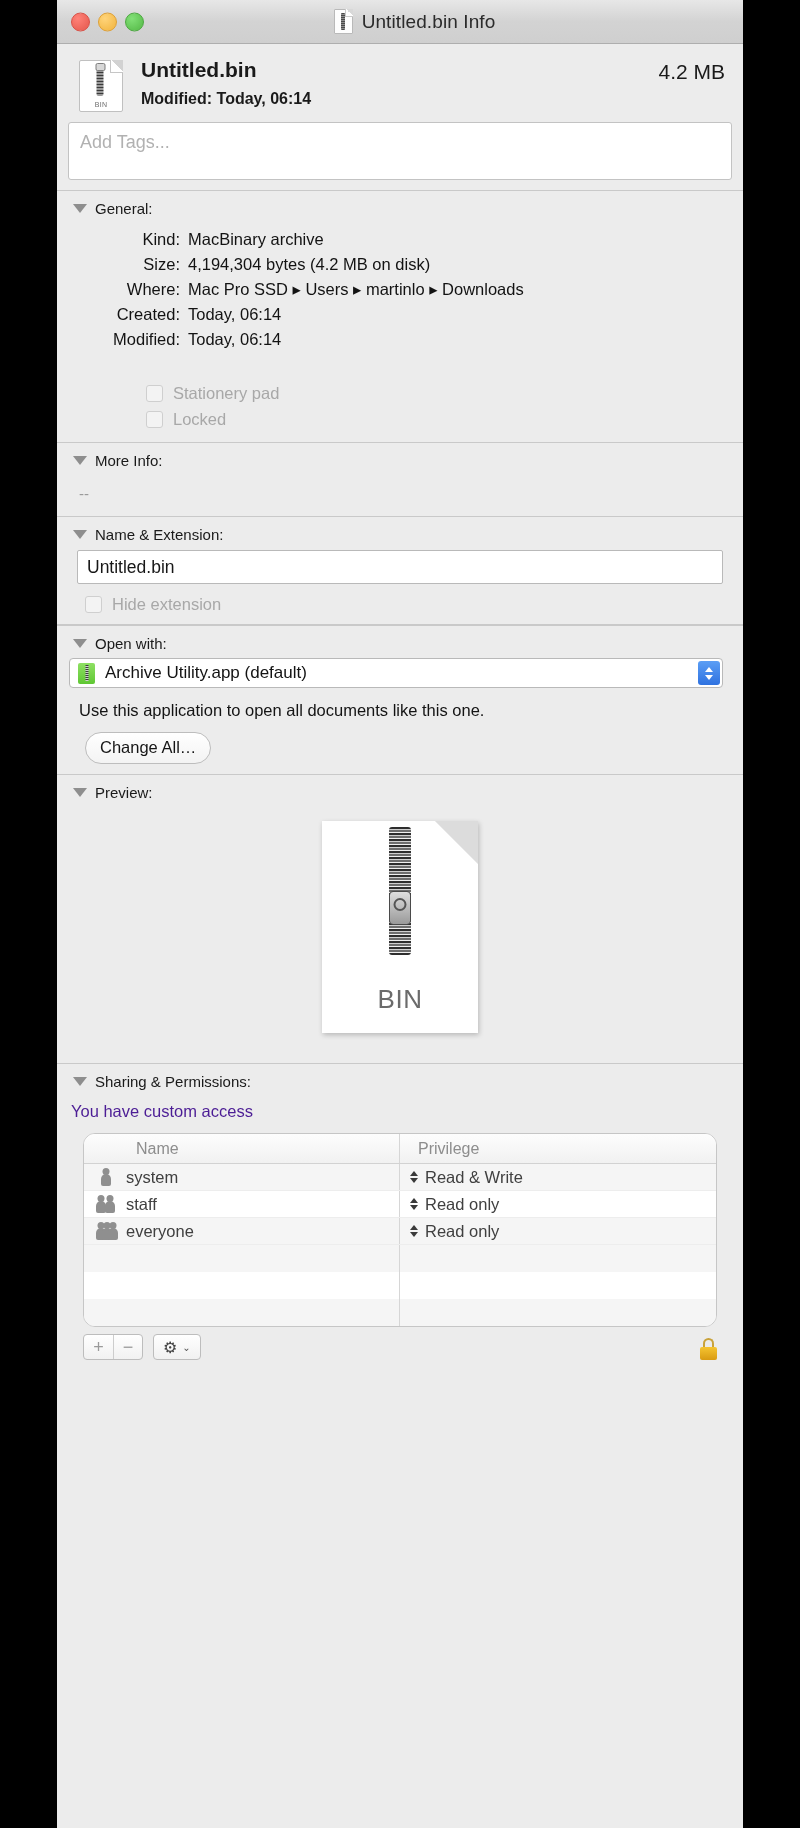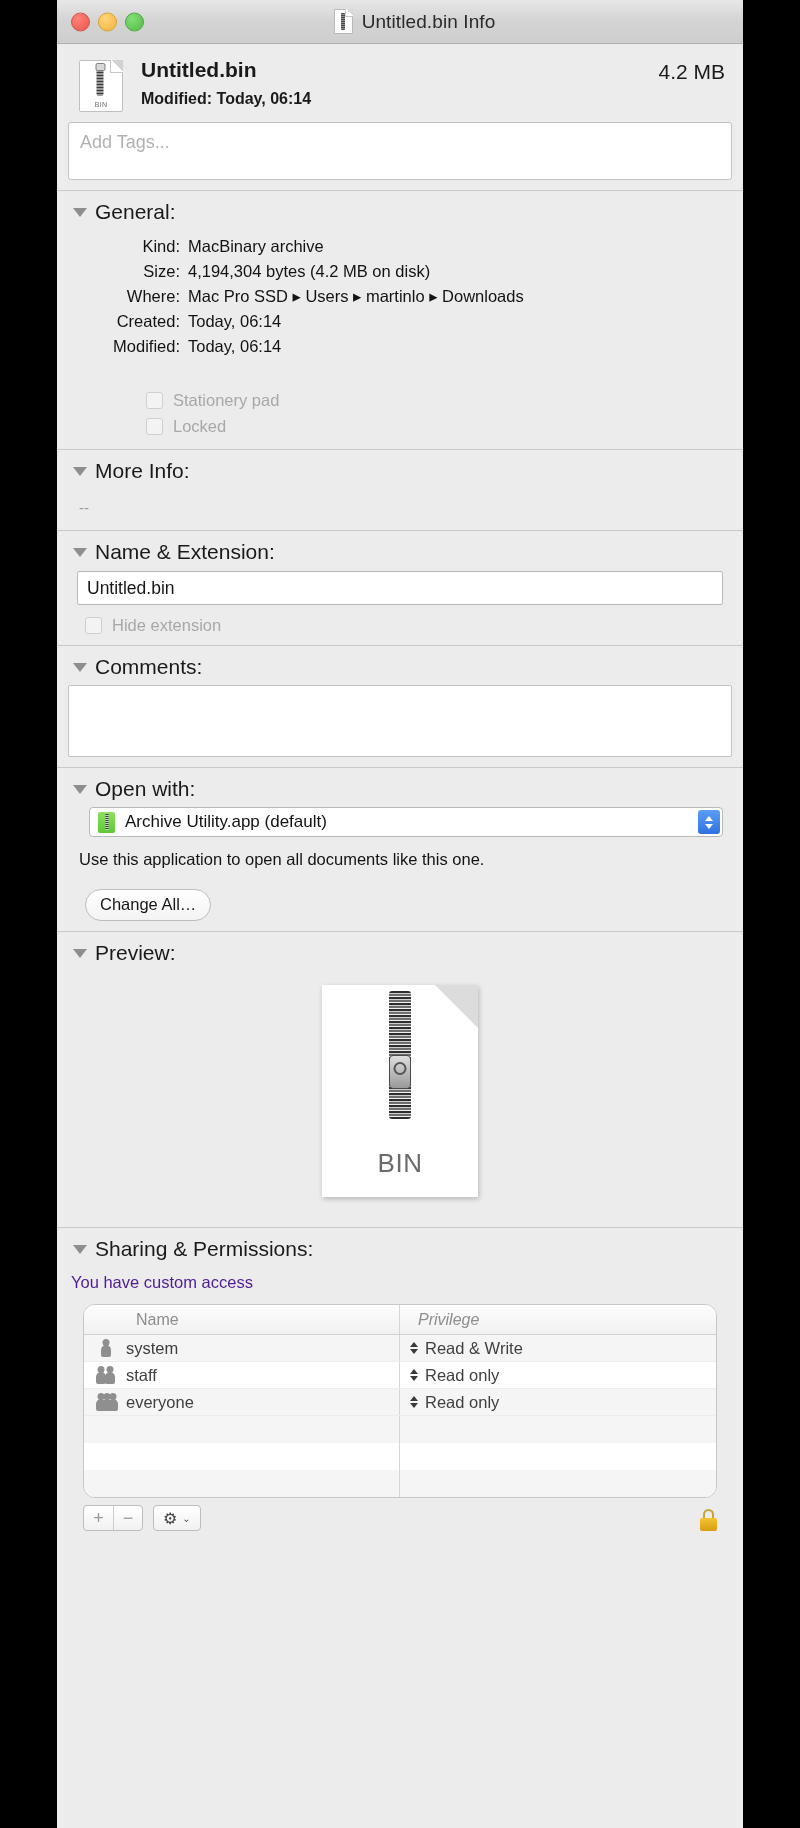--- a/index.html
+++ b/index.html
@@ -164,21 +164,21 @@
     margin-bottom: 4px;
   }
   .tri {
     width: 0; height: 0;
     border-left: 7px solid transparent;
     border-right: 7px solid transparent;
     border-top: 9px solid #8e8e8e;
     flex: 0 0 auto;
   }
   .sec-title {
-    font-size: 21px;
+    font-size: 15px;
     color: #1a1a1a;
   }
 
   
   .kv { display: flex; font-size: 16.5px; color: #131313; line-height: 25px; }
   .kv .k { width: 131px; text-align: right; padding-right: 8px; flex: 0 0 auto; }
   .kv .v { flex: 1 1 auto; }
 
   .rows { padding-top: 6px; }
 
@@ -230,21 +230,21 @@
   .comments-box {
     margin: 6px 11px 0 11px;
     height: 72px;
     background: #fff;
     border: 1px solid #c3c3c3;
     border-radius: 2px;
   }
 
   
   .combo {
-    margin: 6px 20px 0 32px;
+    margin: 6px 20px 0 12px;
     height: 30px;
     background: #fff;
     border: 1px solid #b9b9b9;
     border-radius: 4px;
     display: flex;
     align-items: center;
     position: relative;
     padding-left: 8px;
   }
   .app-icon {
@@ -280,21 +280,21 @@
     display:block; width:0; height:0;
     border-left: 4px solid transparent;
     border-right: 4px solid transparent;
   }
   .combo-arrow i.up   { border-bottom: 5px solid #fff; }
   .combo-arrow i.down { border-top: 5px solid #fff; }
 
   .open-note {
     font-size: 16.5px;
     color: #141414;
-    margin: 13px 0 8px 22px;
+    margin: 13px 0 0 22px;
   }
   .btn {
     display: inline-block;
     margin: 12px 0 0 28px;
     padding: 5px 14px 6px 14px;
     background: linear-gradient(to bottom, #ffffff, #f3f3f3);
     border: 1px solid #bdbdbd;
     border-radius: 16px;
     font-size: 16.5px;
     color: #161616;
@@ -365,21 +365,21 @@
   }
   .perm-head {
     display: flex;
     height: 30px;
     background: linear-gradient(to bottom,#fdfdfd,#f1f1f1);
     border-bottom: 1px solid #d2d2d2;
     font-size: 16px;
     color: #8d8d8d;
   }
   .perm-head .c1 { width: 316px; display:flex; align-items:center; padding-left: 52px; border-right:1px solid #d6d6d6; }
-  .perm-head .c2 { flex:1; display:flex; align-items:center; padding-left: 18px; font-style: italic; }
+  .perm-head .c2 { flex:1; display:flex; align-items:center; padding-left: 18px; }
   .perm-row {
     display:flex;
     height: 27px;
     font-size: 16.5px;
     color: #404040;
     border-bottom: 1px solid #ededed;
   }
   .perm-row:nth-child(odd)  { background:#ffffff; }
   .perm-row:nth-child(even) { background:#f5f5f5; }
   .perm-row .c1 { width: 316px; display:flex; align-items:center; gap:10px; padding-left: 12px; border-right:1px solid #d6d6d6; }
@@ -571,27 +571,20 @@
     </div>
     <div class="name-field">Untitled.bin</div>
     <div class="hide-ext-row">
       <span class="cbox"></span>
       <span class="cblabel">Hide extension</span>
     </div>
   </div>
 
   <div class="sep"></div>
 
-  <div class="section">
-    <div class="sec-head">
-      <span class="tri"></span>
-      <span class="sec-title">Comments:</span>
-    </div>
-    <div class="comments-box"></div>
-  </div>
 
   <div class="sep"></div>
 
   <div class="section">
     <div class="sec-head">
       <span class="tri"></span>
       <span class="sec-title">Open with:</span>
     </div>
     <div class="combo">
       <span class="app-icon"></span>

